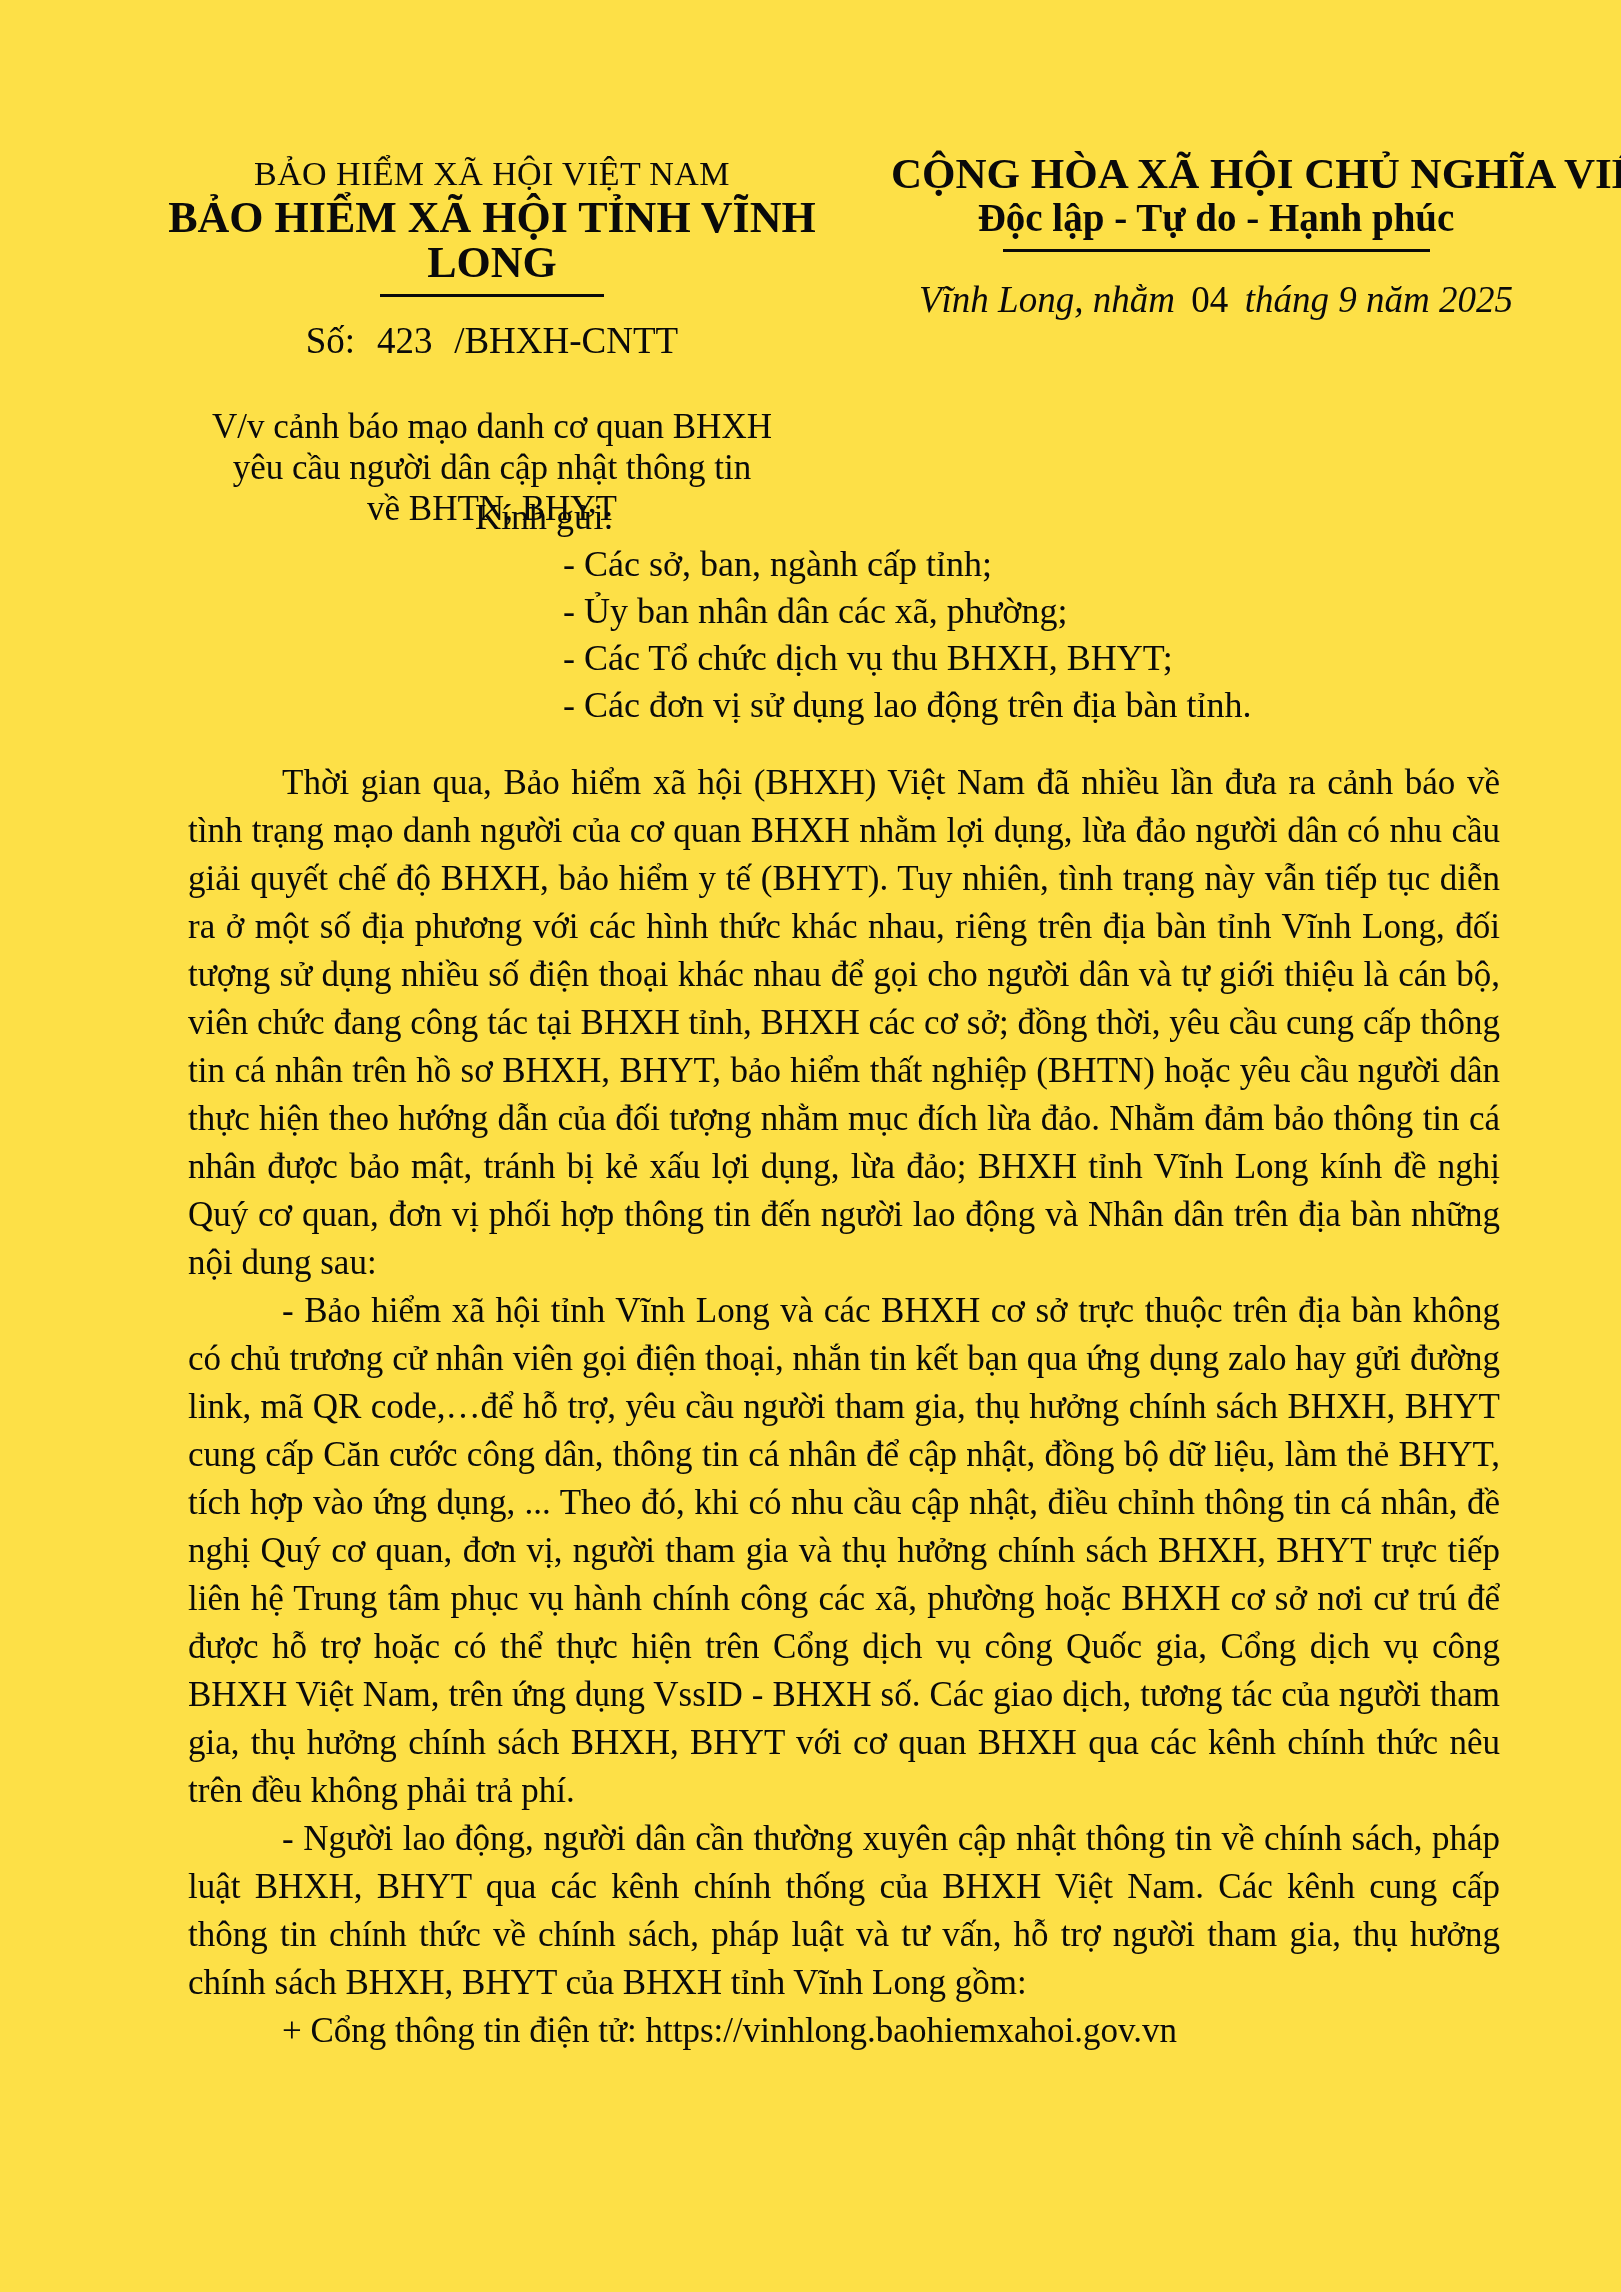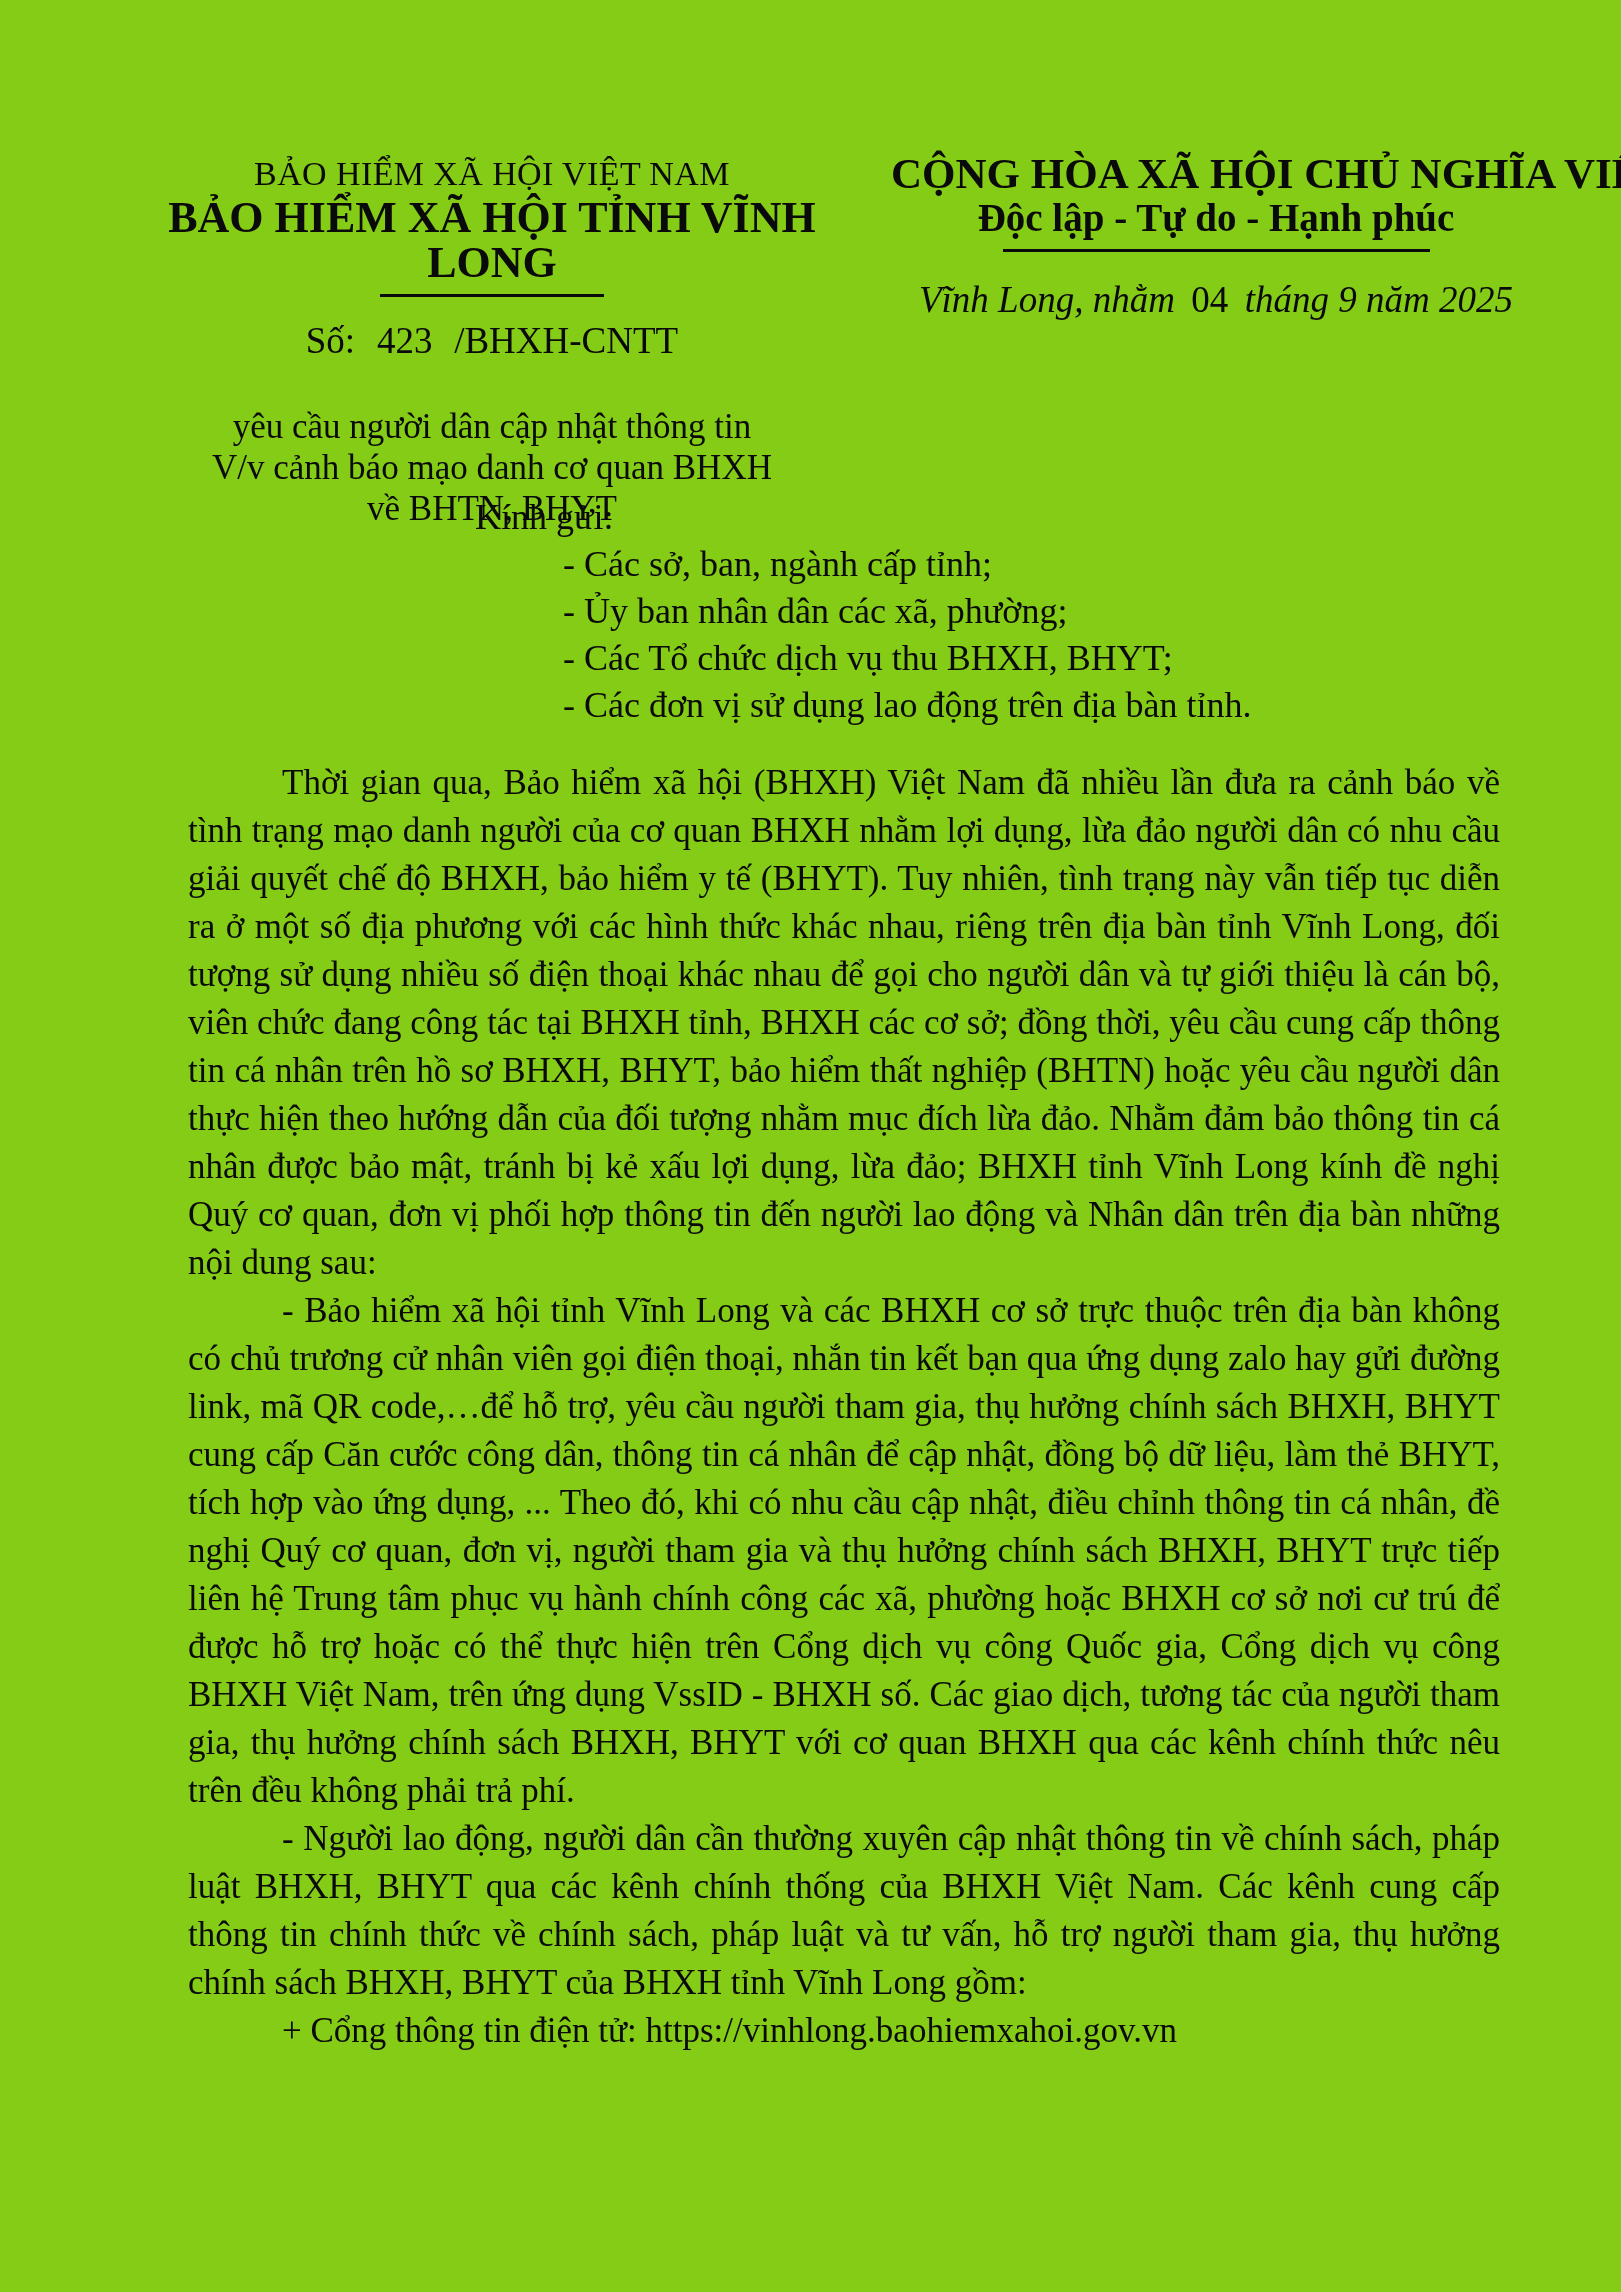--- a/index.html
+++ b/index.html
@@ -4,21 +4,21 @@
 <style>
   html, body {
     margin: 0;
     padding: 0;
     background: #ffffff;
   }
   .page {
     position: relative;
     width: 1622px;
     height: 2293px;
-    background: #84cc16;
+    background: #fde047;
     color: #0a0a0a;
     font-family: "Liberation Serif", "DejaVu Serif", serif;
     overflow: hidden;
   }
 
   
   .header-left {
     position: absolute;
     top: 152px;
     left: 134px;
@@ -123,22 +123,22 @@
   <div class="header-left">
     <div class="org-parent">BẢO HIỂM XÃ HỘI VIỆT NAM</div>
     <div class="org-name">BẢO HIỂM XÃ HỘI TỈNH VĨNH LONG</div>
     <div class="rule rule-left"></div>
     <div class="doc-number">
       <span>Số:</span>
       <span class="num">423</span>
       <span>/BHXH-CNTT</span>
     </div>
     <div class="subject">
+      <div>V/v cảnh báo mạo danh cơ quan BHXH</div>
       <div>yêu cầu người dân cập nhật thông tin</div>
-      <div>V/v cảnh báo mạo danh cơ quan BHXH</div>
       <div>về BHTN, BHYT</div>
     </div>
   </div>
 
   <div class="header-right">
     <div class="motto-line1">CỘNG HÒA XÃ HỘI CHỦ NGHĨA VIỆT NAM</div>
     <div class="motto-line2">Độc lập - Tự do - Hạnh phúc</div>
     <div class="rule rule-right"></div>
     <div class="dateline">
       <span>Vĩnh Long, nhằm</span>

